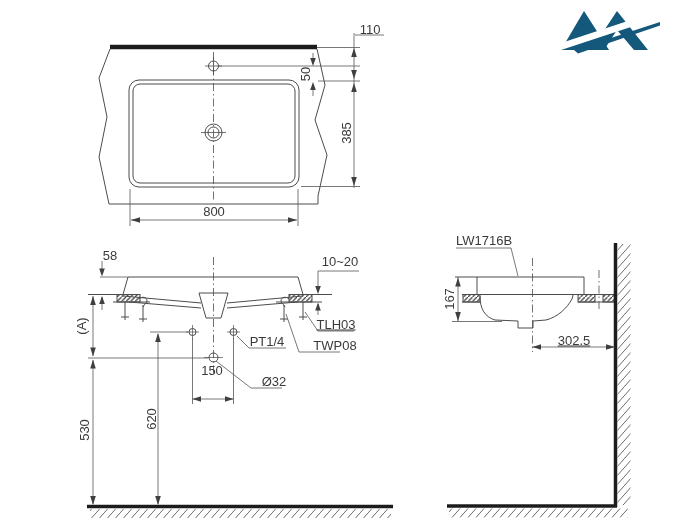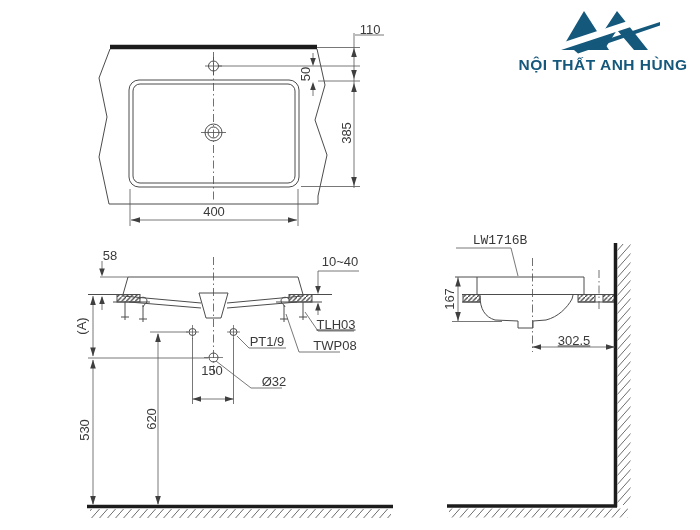--- a/index.html
+++ b/index.html
@@ -204,31 +204,30 @@
       <path d="M584,11 L609,50 L561,50 Z"></path>
       <path d="M617,11 L648,50 L634,50 L617,30 L604,50 L591,50 Z"></path>
       <path d="M552,46 L652,13 L652,20 L552,53 Z" fill="#ffffff"></path>
       <path d="M574,50 L660,22 L660,25.5 L578,53.5 Z"></path>
     </g>
   </svg>
 
   <div class="lbl" style="left:370px;top:29px;">110</div>
   <div class="lbl rot" style="left:305px;top:74px;">50</div>
   <div class="lbl rot" style="left:346px;top:133px;">385</div>
-  <div class="lbl" style="left:214px;top:211px;">400</div>
+  <div class="lbl" style="left:214px;top:211px;">800</div>
 
   <div class="lbl" style="left:110px;top:255px;">58</div>
-  <div class="lbl" style="left:340px;top:261px;">10~40</div>
+  <div class="lbl" style="left:340px;top:261px;">10~20</div>
   <div class="lbl rot" style="left:81px;top:326px;">(A)</div>
   <div class="lbl" style="left:336px;top:324px;text-decoration:underline;">TLH03</div>
   <div class="lbl" style="left:319px;top:345px;padding-left:32px;">TWP08</div>
-  <div class="lbl" style="left:267px;top:341px;">PT1/9</div>
+  <div class="lbl" style="left:267px;top:341px;">PT1/4</div>
   <div class="lbl" style="left:274px;top:381px;">Ø32</div>
   <div class="lbl" style="left:212px;top:370px;">150</div>
   <div class="lbl rot" style="left:151px;top:419px;">620</div>
   <div class="lbl rot" style="left:84px;top:430px;">530</div>
 
-  <div class="lbl" style="left:500px;top:240px;font-family:Liberation Mono, monospace;">LW1716B</div>
+  <div class="lbl" style="left:484px;top:240px;">LW1716B</div>
   <div class="lbl rot" style="left:449px;top:299px;">167</div>
   <div class="lbl" style="left:574px;top:340px;text-decoration:underline;">302.5</div>
 
-  <div class="brand" style="left:603px;top:65px;">NỘI THẤT ANH HÙNG</div>
 </div>
 
 </body></html>

